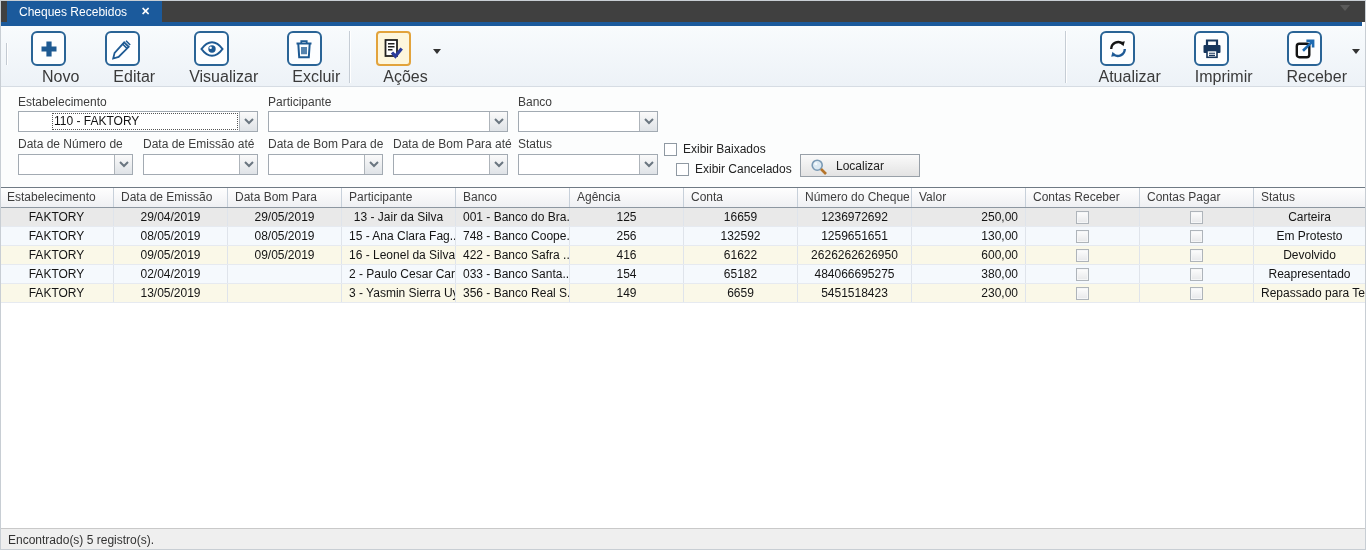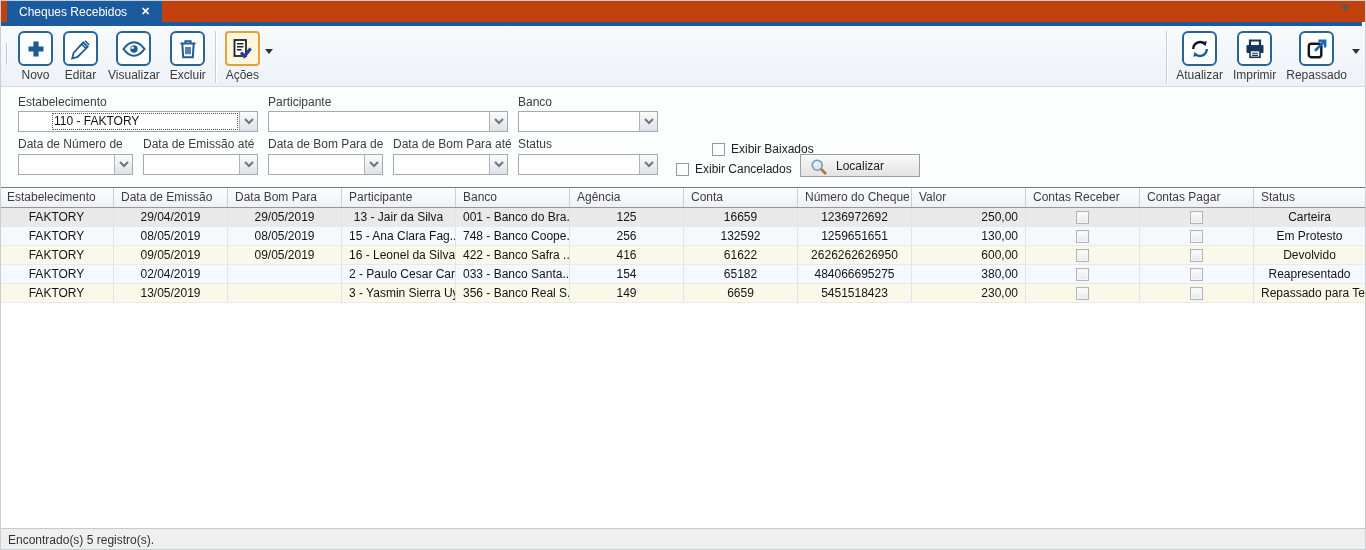--- a/index.html
+++ b/index.html
@@ -4,21 +4,21 @@
 <style>
   * { margin:0; padding:0; box-sizing:border-box; }
   html,body { width:1366px; height:550px; }
   body {
     position:relative; overflow:hidden; background:#fff;
     font-family:"Liberation Sans", sans-serif; font-size:12px; color:#222;
   }
   .frame { position:absolute; inset:0; border:1px solid #c8ced4; pointer-events:none; z-index:50; }
 
   
-  .tabbar { position:absolute; top:0; left:0; right:0; height:22px; background:#c2410c; }
+  .tabbar { position:absolute; top:0; left:0; right:0; height:22px; background:#404040; }
   .tab {
     position:absolute; left:7px; top:1px; height:21px; background:#1b5a9c; color:#fff;
     display:flex; align-items:center; gap:14px; padding:0 12px; font-size:12px;
   }
   .tab-close { font-size:11px; font-weight:bold; cursor:default; }
   .tab-underline { position:absolute; top:22px; left:0; right:4px; height:4px; background:#1b5a9c; }
   .win-arrow { position:absolute; top:5px; right:16px; width:0; height:0;
     border-left:5px solid transparent; border-right:5px solid transparent; border-top:6px solid #5a5a5a; }
 
   
@@ -27,21 +27,21 @@
     background:linear-gradient(#f8fbfd,#edf2f7); border-bottom:1px solid #d6dce3;
     display:flex; align-items:flex-start; padding:3px 6px 0 4px;
   }
   .grip { width:2px; height:22px; margin:14px 5px 0 2px; border-left:1px solid #c3cad2; border-right:1px solid #fff; }
   .tbtn { display:flex; flex-direction:column; align-items:center; gap:2px; padding:2px 5px; cursor:default; }
   .ibox {
     width:35px; height:35px; border:2px solid #2a6496; border-radius:6px; background:#fdfeff;
     display:flex; align-items:center; justify-content:center;
   }
   .ibox.acoes { border-color:#e2a33c; background:#fdf6dd; border-radius:4px; }
-  .tlabel { color:#3a3a3a; font-size:12px; }
+  .tlabel { color:#3a3a3a; font-size:16px;margin-left:24px; }
   .tsep { width:1px; background:#c6cdd5; height:52px; margin:2px 4px 0 4px; box-shadow:1px 0 0 #fff; }
   .dd-arrow { width:0; height:0; border-left:4px solid transparent; border-right:4px solid transparent;
     border-top:5px solid #333; align-self:flex-start; margin-top:20px; }
   .right-group { margin-left:auto; display:flex; }
 
   
   .filters { position:absolute; top:87px; left:0; right:0; height:100px; background:#fcfdfd; }
   .flabel { position:absolute; color:#3d3d3d; white-space:nowrap; }
   .combo { position:absolute; height:21px; border:1px solid #a2aab2; background:#fff; display:flex;padding-left:32px; }
   .combo .cin { flex:1; padding:1px 3px; line-height:17px; overflow:hidden; white-space:nowrap; color:#111; }
@@ -198,21 +198,21 @@
     <div class="tbtn">
       <span class="ibox">
           <span>
         <svg width="24" height="24" viewBox="0 0 24 24">
           <rect x="3.8" y="6.8" width="12.5" height="13.4" rx="2.5" fill="none" stroke="#141414" stroke-width="2.4"></rect>
           <path d="M10 13.8L19.6 4.4" stroke="#1e6ab0" stroke-width="2.6" fill="none"></path>
           <path d="M13.4 3.9h6.7v6.7" fill="none" stroke="#1e6ab0" stroke-width="2.6"></path>
         </svg>
       </span>
         </span>
-      <span class="tlabel">Repassado</span>
+      <span class="tlabel">Receber</span>
     </div>
     <div class="dd-arrow"></div>
   </div>
 </div>
 
 <div class="filters">
   <span class="flabel" style="left:18px; top:8px;">Estabelecimento</span>
   <div class="combo focused" style="left:18px; top:24px; width:240px;">
     <span class="cin">110 - FAKTORY</span>
     <span class="cbtn">
@@ -285,21 +285,21 @@
   <span class="flabel" style="left:518px; top:50px;">Status</span>
   <div class="combo" style="left:518px; top:67px; width:140px;">
     <span class="cin"></span>
     <span class="cbtn">
       <svg width="10" height="7" viewBox="0 0 10 7">
           <path d="M1 1l4 4 4-4" fill="none" stroke="#6a7680" stroke-width="2"></path>
         </svg>
     </span>
   </div>
 
-  <div class="fcheck" style="left:712px; top:55px;">
+  <div class="fcheck" style="left:664px; top:55px;">
     <span class="box"></span>
     <span>Exibir Baixados</span>
   </div>
   <div class="fcheck" style="left:676px; top:75px;">
     <span class="box"></span>
     <span>Exibir Cancelados</span>
   </div>
 
   <div class="find-btn">
     <span class="mag">

